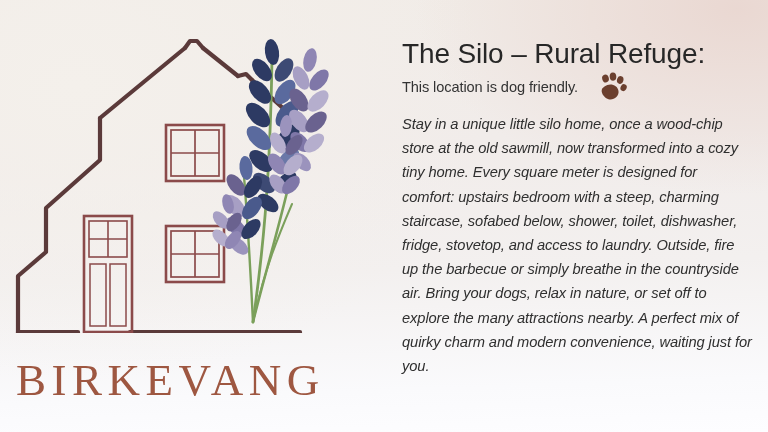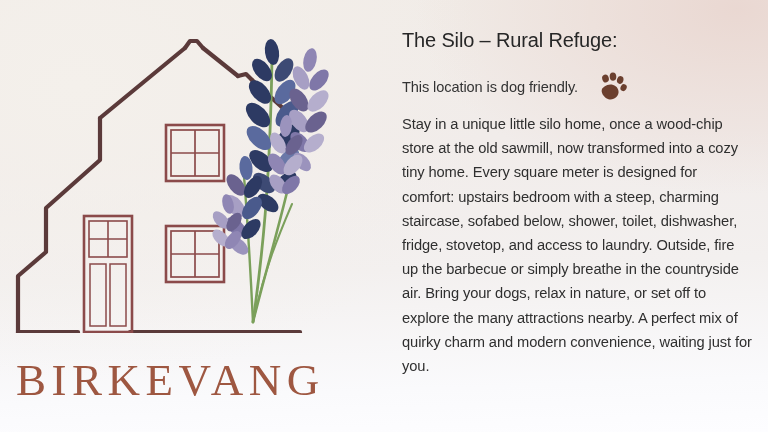--- a/index.html
+++ b/index.html
@@ -62,22 +62,22 @@
     position: absolute;
     left: 400px;
     top: 0;
     width: 356px;
     height: 432px;
   }
 
   #listing-title {
     position: absolute;
     left: 2px;
-    top: 29px;
-    font-size: 20px;
+    top: 38px;
+    font-size: 28px;
     font-weight: 500;
     color: #272727;
     letter-spacing: -0.15px;
     white-space: nowrap;
   }
 
   #dog-friendly-row {
     position: absolute;
     left: 2px;
     top: 72px;
@@ -102,20 +102,21 @@
   #listing-description {
     position: absolute;
     left: 2px;
     top: 112px;
     width: 350px;
     font-size: 14.7px;
     line-height: 24.2px;
     color: #2f2f2f;
     letter-spacing: -0.1px;
     text-align: left;
+    font-style: italic;
   }
 </style>
 </head>
 <body>
 
 <div id="slide">
 
   <div id="brand-panel">
 
     <svg id="house-art" viewBox="0 0 380 325">

